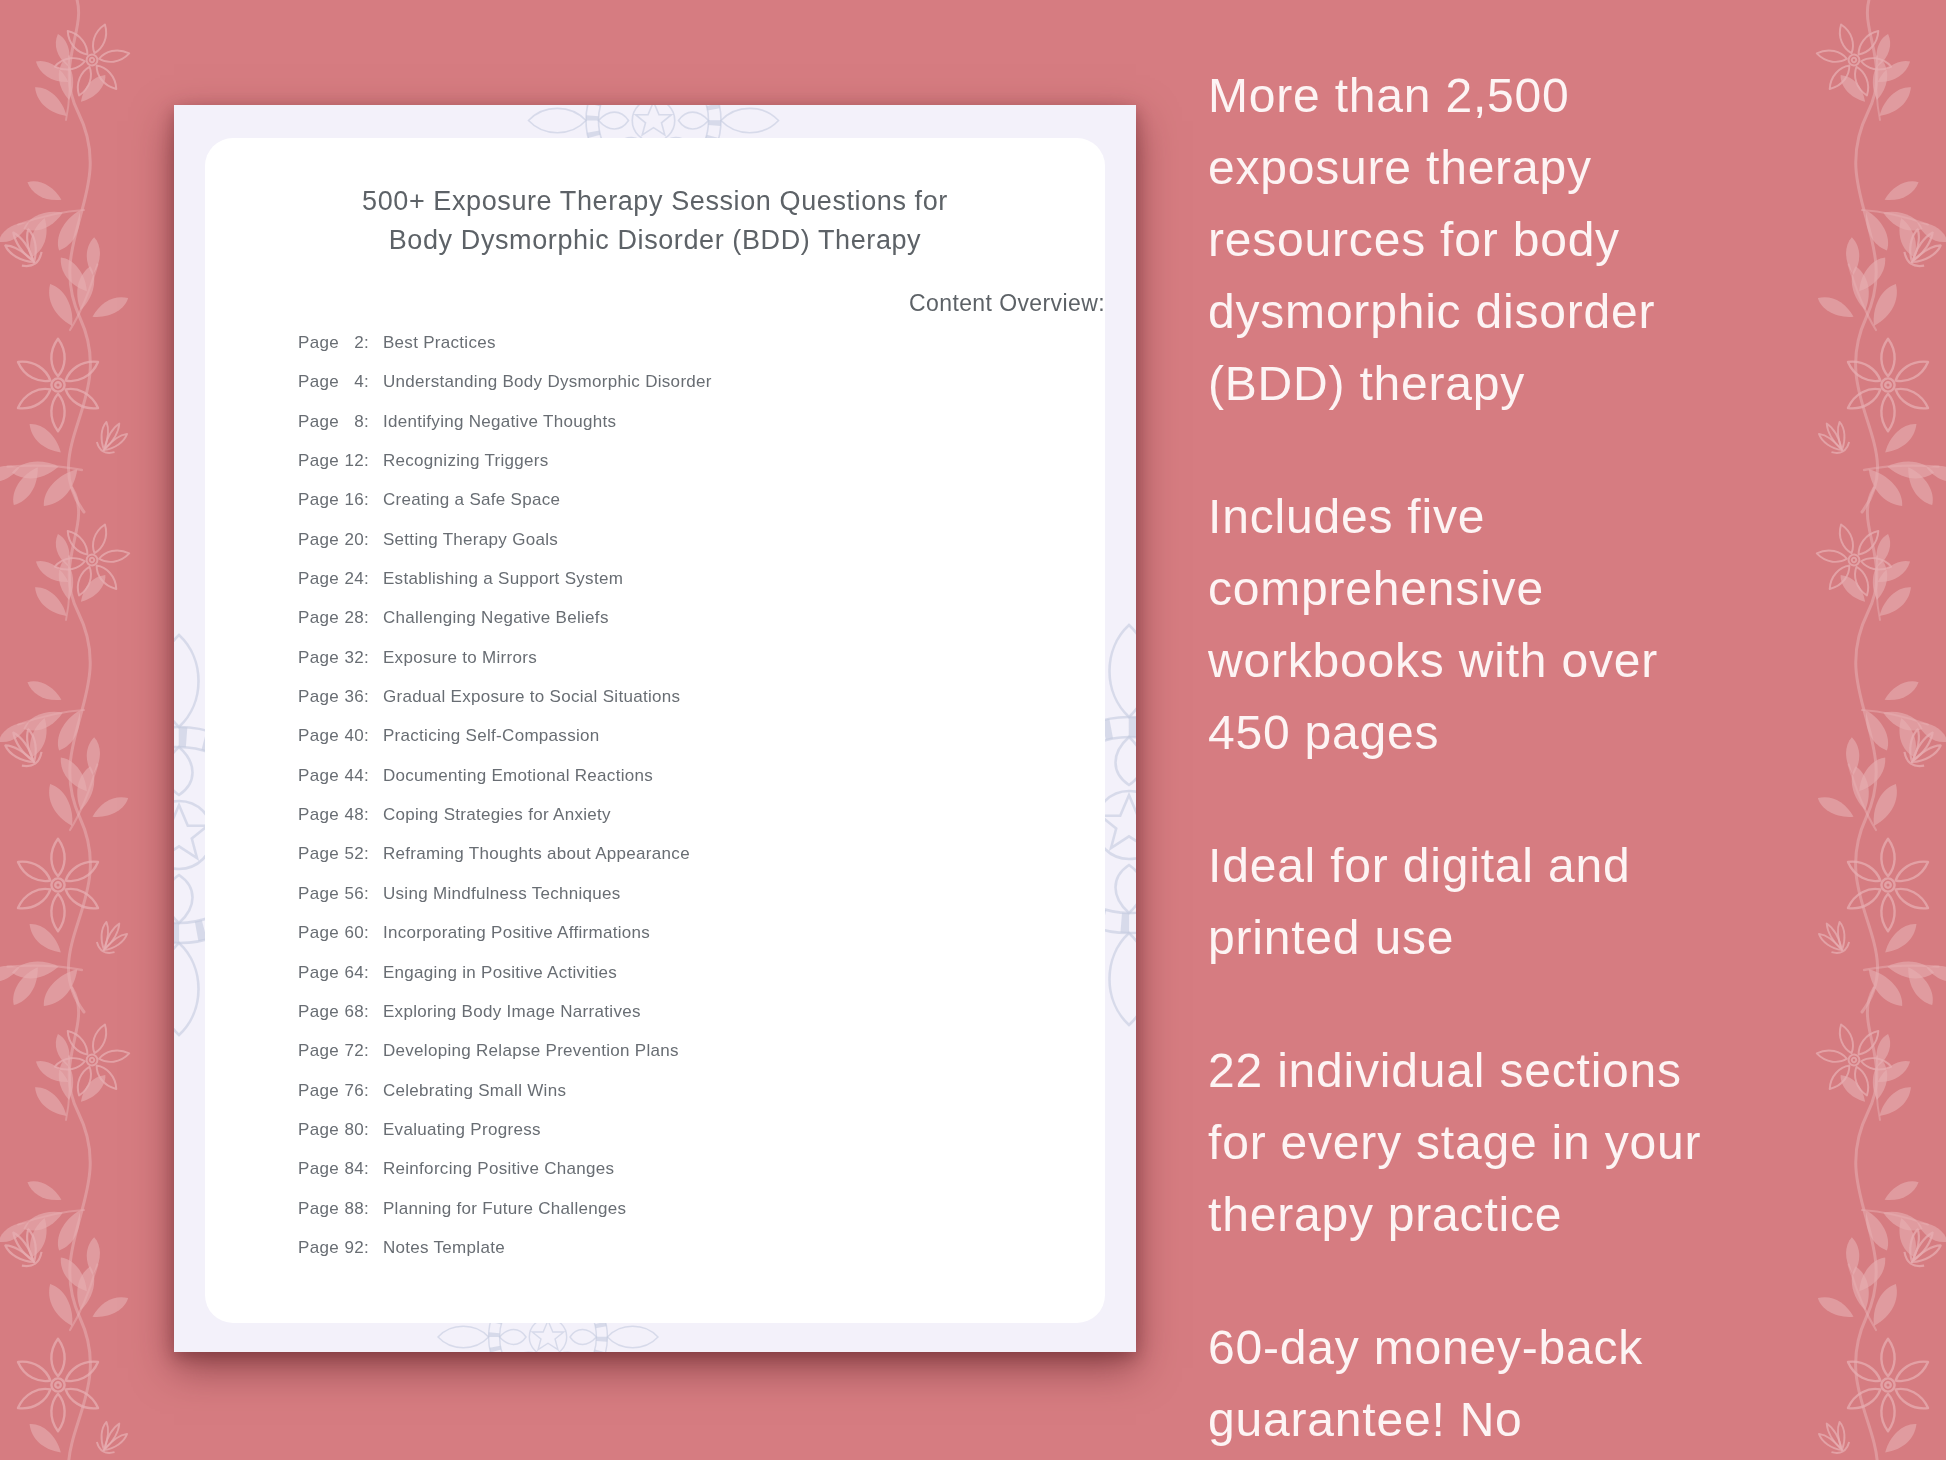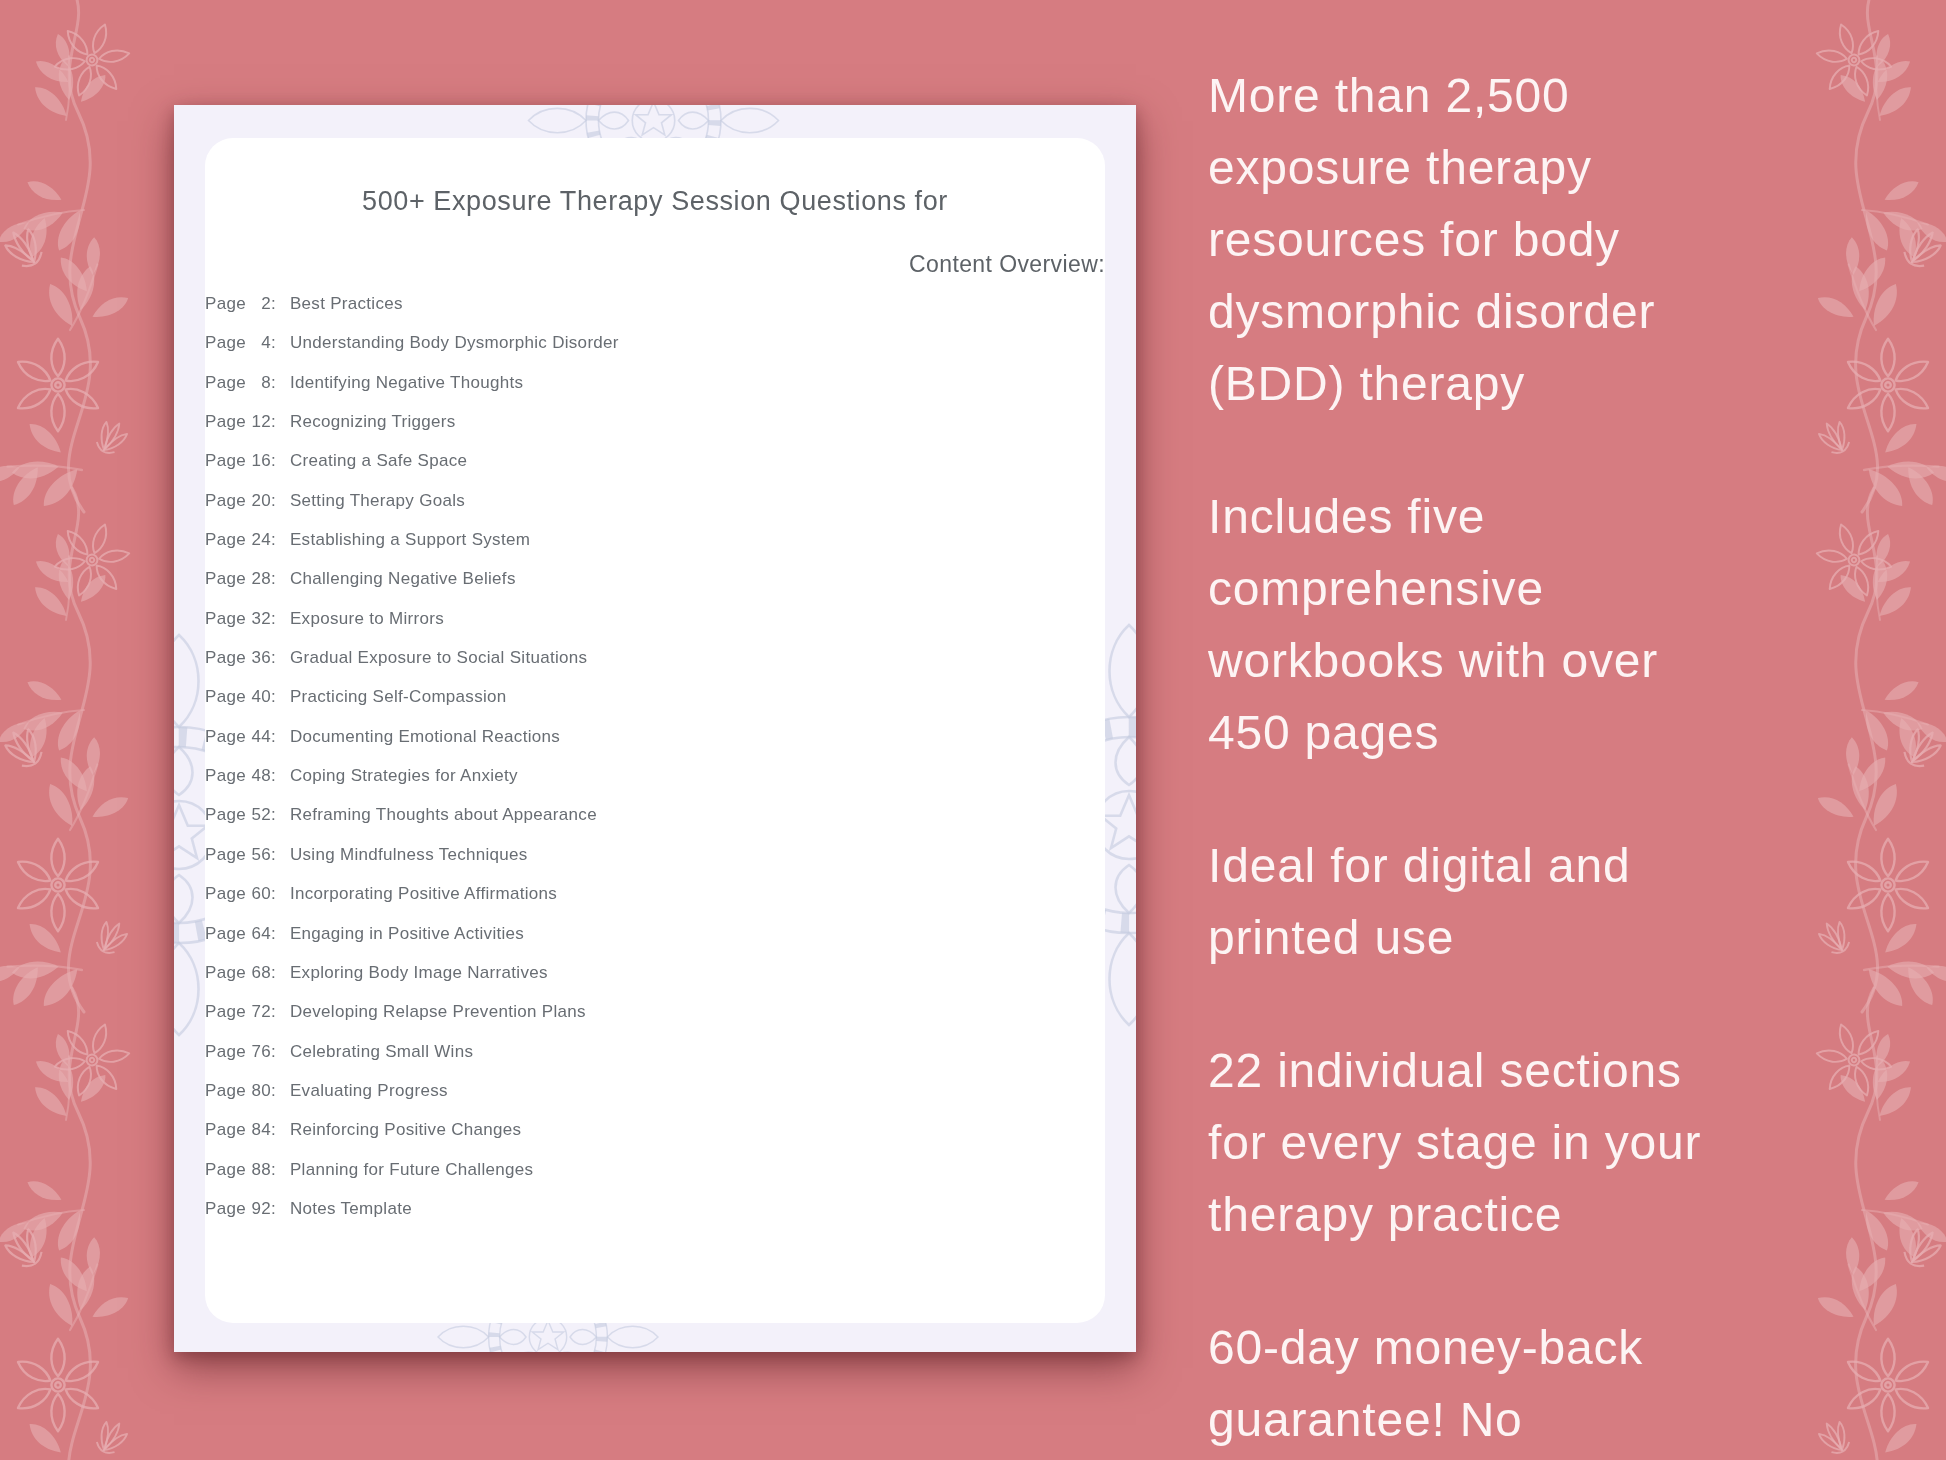--- a/index.html
+++ b/index.html
@@ -46,21 +46,21 @@
     font-size:27px;line-height:39px;
     letter-spacing:.6px;
     color:var(--doc-title);
   }
   .overview-label{
     margin:30px 0 6px 62px;
     font-size:23px;letter-spacing:.4px;
     color:var(--doc-title);
     text-align:right;
   }
-  .toc{}
+  .toc{margin-left:93px;}
   .toc-row{
     display:flex;align-items:baseline;
     line-height:39.35px;
     font-size:17px;letter-spacing:.3px;
     color:var(--doc-text);
     white-space:nowrap;
   }
   .pgword{margin-right:5px;}
   .pgnum{display:inline-block;min-width:20px;text-align:right;}
   .pgcolon{margin-right:14px;}
@@ -170,20 +170,21 @@
     <svg class="mandala" style="left:-215px;top:510px" width="440" height="440" viewBox="-110 -110 220 220">
         <use href="#mandalaSym"></use>
       </svg>
     <svg class="mandala" style="left:735px;top:500px" width="440" height="440" viewBox="-110 -110 220 220">
         <use href="#mandalaSym"></use>
       </svg>
 
     <div class="doc-page">
       <div class="doc-title">
         <div>500+ Exposure Therapy Session Questions for</div>
+        <div>Body Dysmorphic Disorder (BDD) Therapy</div>
       </div>
       <div class="overview-label">Content Overview:</div>
       <div class="toc">
           <div class="toc-row">
             <span class="pgword">Page</span>
             <span class="pgnum">2</span>
             <span class="pgcolon">:</span>
             <span class="pgtitle">Best Practices</span>
           </div>
           <div class="toc-row">

